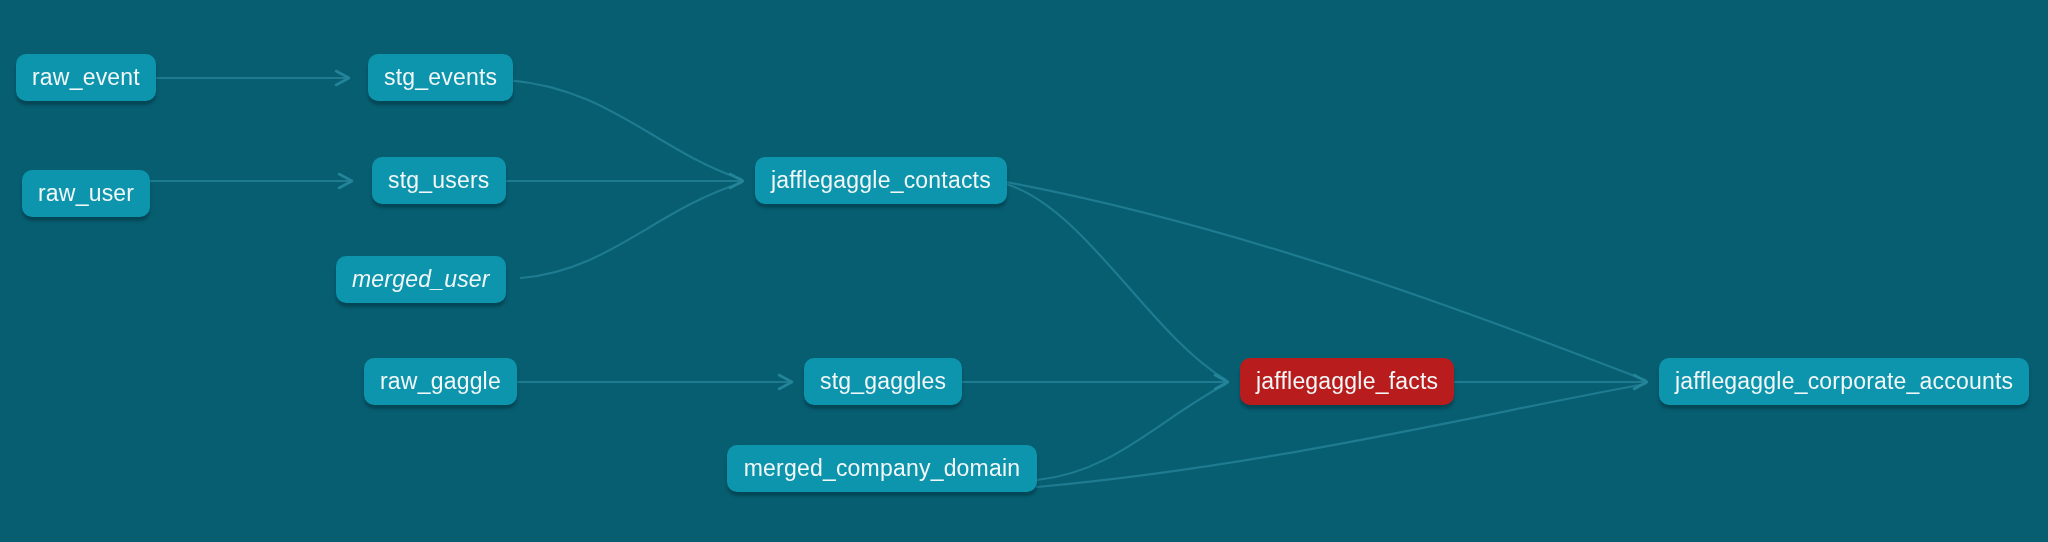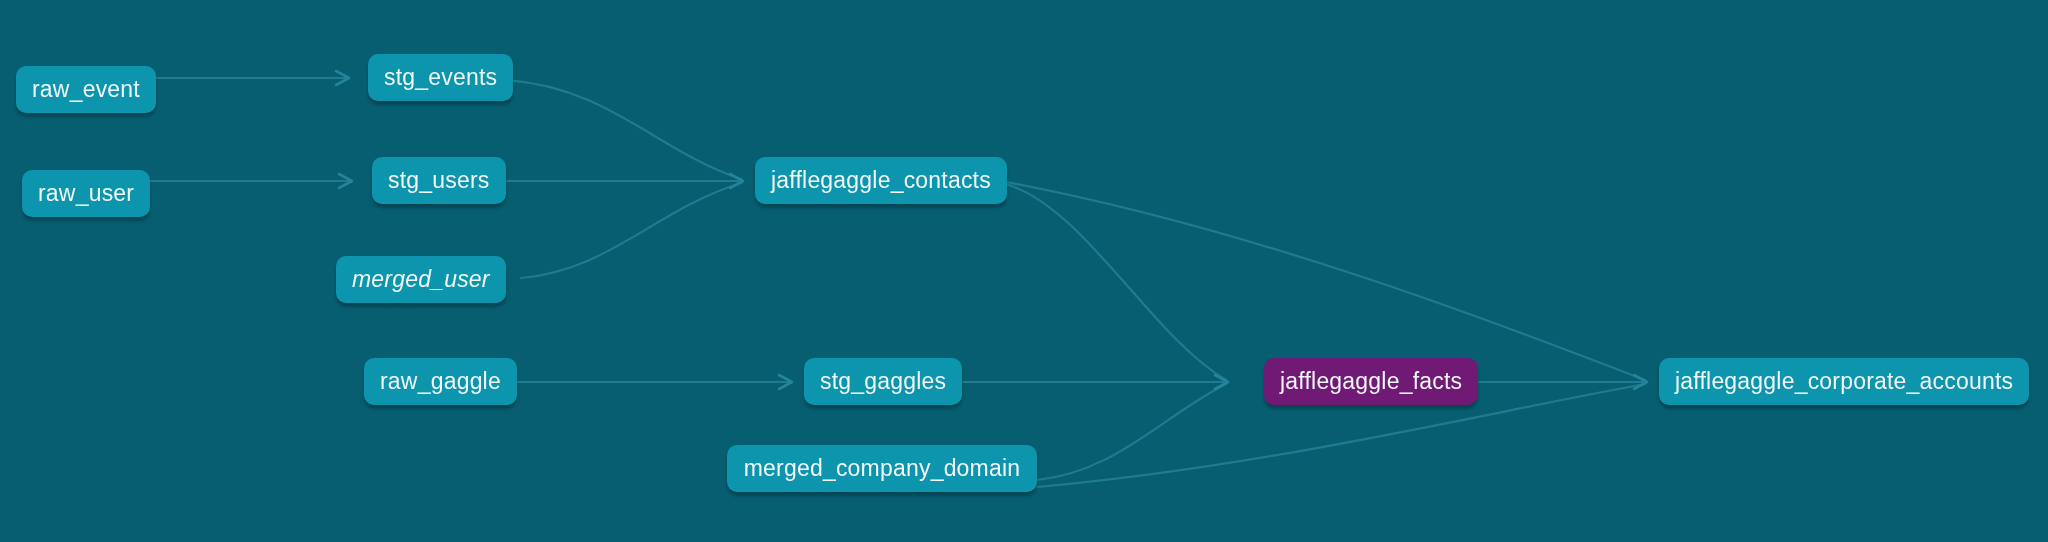--- a/index.html
+++ b/index.html
@@ -20,21 +20,21 @@
     border-radius:10px;
     color:#F2F7F8;
     font-size:23px;
     letter-spacing:0.2px;
     white-space:nowrap;
     cursor:pointer;
     background:#0C95AD;
     box-shadow:0 4px 3px rgba(3,42,54,0.45);
     user-select:none;
   }
-  .node.highlight{background:#701a75;margin-left:24px;}
+  .node.highlight{background:#b91c1c;}
 </style>
 </head>
 <body>
 
 <div class="canvas">
   <svg id="edge-layer" width="2048" height="542" viewBox="0 0 2048 542">
       <path d="M150,78 H347" fill="none" stroke="#1E7B90" stroke-width="2.2" stroke-linecap="round"></path>
       <path d="M145,181 H350" fill="none" stroke="#1E7B90" stroke-width="2.2" stroke-linecap="round"></path>
       <path d="M507,80 C610,88 655,150 741,179" fill="none" stroke="#1E7B90" stroke-width="2.2" stroke-linecap="round"></path>
       <path d="M504,181 H741" fill="none" stroke="#1E7B90" stroke-width="2.2" stroke-linecap="round"></path>
@@ -47,21 +47,21 @@
       <path d="M1006,182 C1250,228 1490,320 1645,380" fill="none" stroke="#1E7B90" stroke-width="2.2" stroke-linecap="round"></path>
       <path d="M1037,487 C1270,466 1480,414 1645,384" fill="none" stroke="#1E7B90" stroke-width="2.2" stroke-linecap="round"></path>
       <path d="M336,71 L349,78 L336,85" fill="none" stroke="#23849A" stroke-width="2.6" stroke-linecap="round" stroke-linejoin="round"></path>
       <path d="M339,174 L352,181 L339,188" fill="none" stroke="#23849A" stroke-width="2.6" stroke-linecap="round" stroke-linejoin="round"></path>
       <path d="M730,174 L743,181 L730,188" fill="none" stroke="#23849A" stroke-width="2.6" stroke-linecap="round" stroke-linejoin="round"></path>
       <path d="M779,375 L792,382 L779,389" fill="none" stroke="#23849A" stroke-width="2.6" stroke-linecap="round" stroke-linejoin="round"></path>
       <path d="M1215,375 L1228,382 L1215,389" fill="none" stroke="#23849A" stroke-width="2.6" stroke-linecap="round" stroke-linejoin="round"></path>
       <path d="M1634,375 L1647,382 L1634,389" fill="none" stroke="#23849A" stroke-width="2.6" stroke-linecap="round" stroke-linejoin="round"></path>
     </svg>
   <div id="node-layer">
-      <div class="node" style="left: 16px; top: 66px; min-width: 134px;">raw_event</div>
+      <div class="node" style="left: 16px; top: 54px; min-width: 134px;">raw_event</div>
       <div class="node" style="left: 368px; top: 54px; min-width: 137px;">stg_events</div>
       <div class="node" style="left: 22px; top: 170px; min-width: 123px;">raw_user</div>
       <div class="node" style="left: 372px; top: 157px; min-width: 132px;">stg_users</div>
       <div class="node" style="left: 336px; top: 256px; min-width: 165px; font-style: italic;">merged_user</div>
       <div class="node" style="left: 755px; top: 157px; min-width: 251px;">jafflegaggle_contacts</div>
       <div class="node" style="left: 364px; top: 358px; min-width: 147px;">raw_gaggle</div>
       <div class="node" style="left: 804px; top: 358px; min-width: 155px;">stg_gaggles</div>
       <div class="node" style="left: 727px; top: 445px; min-width: 310px;">merged_company_domain</div>
       <div class="node highlight" style="left: 1240px; top: 358px; min-width: 213px;">jafflegaggle_facts</div>
       <div class="node" style="left: 1659px; top: 358px; min-width: 369px;">jafflegaggle_corporate_accounts</div>

